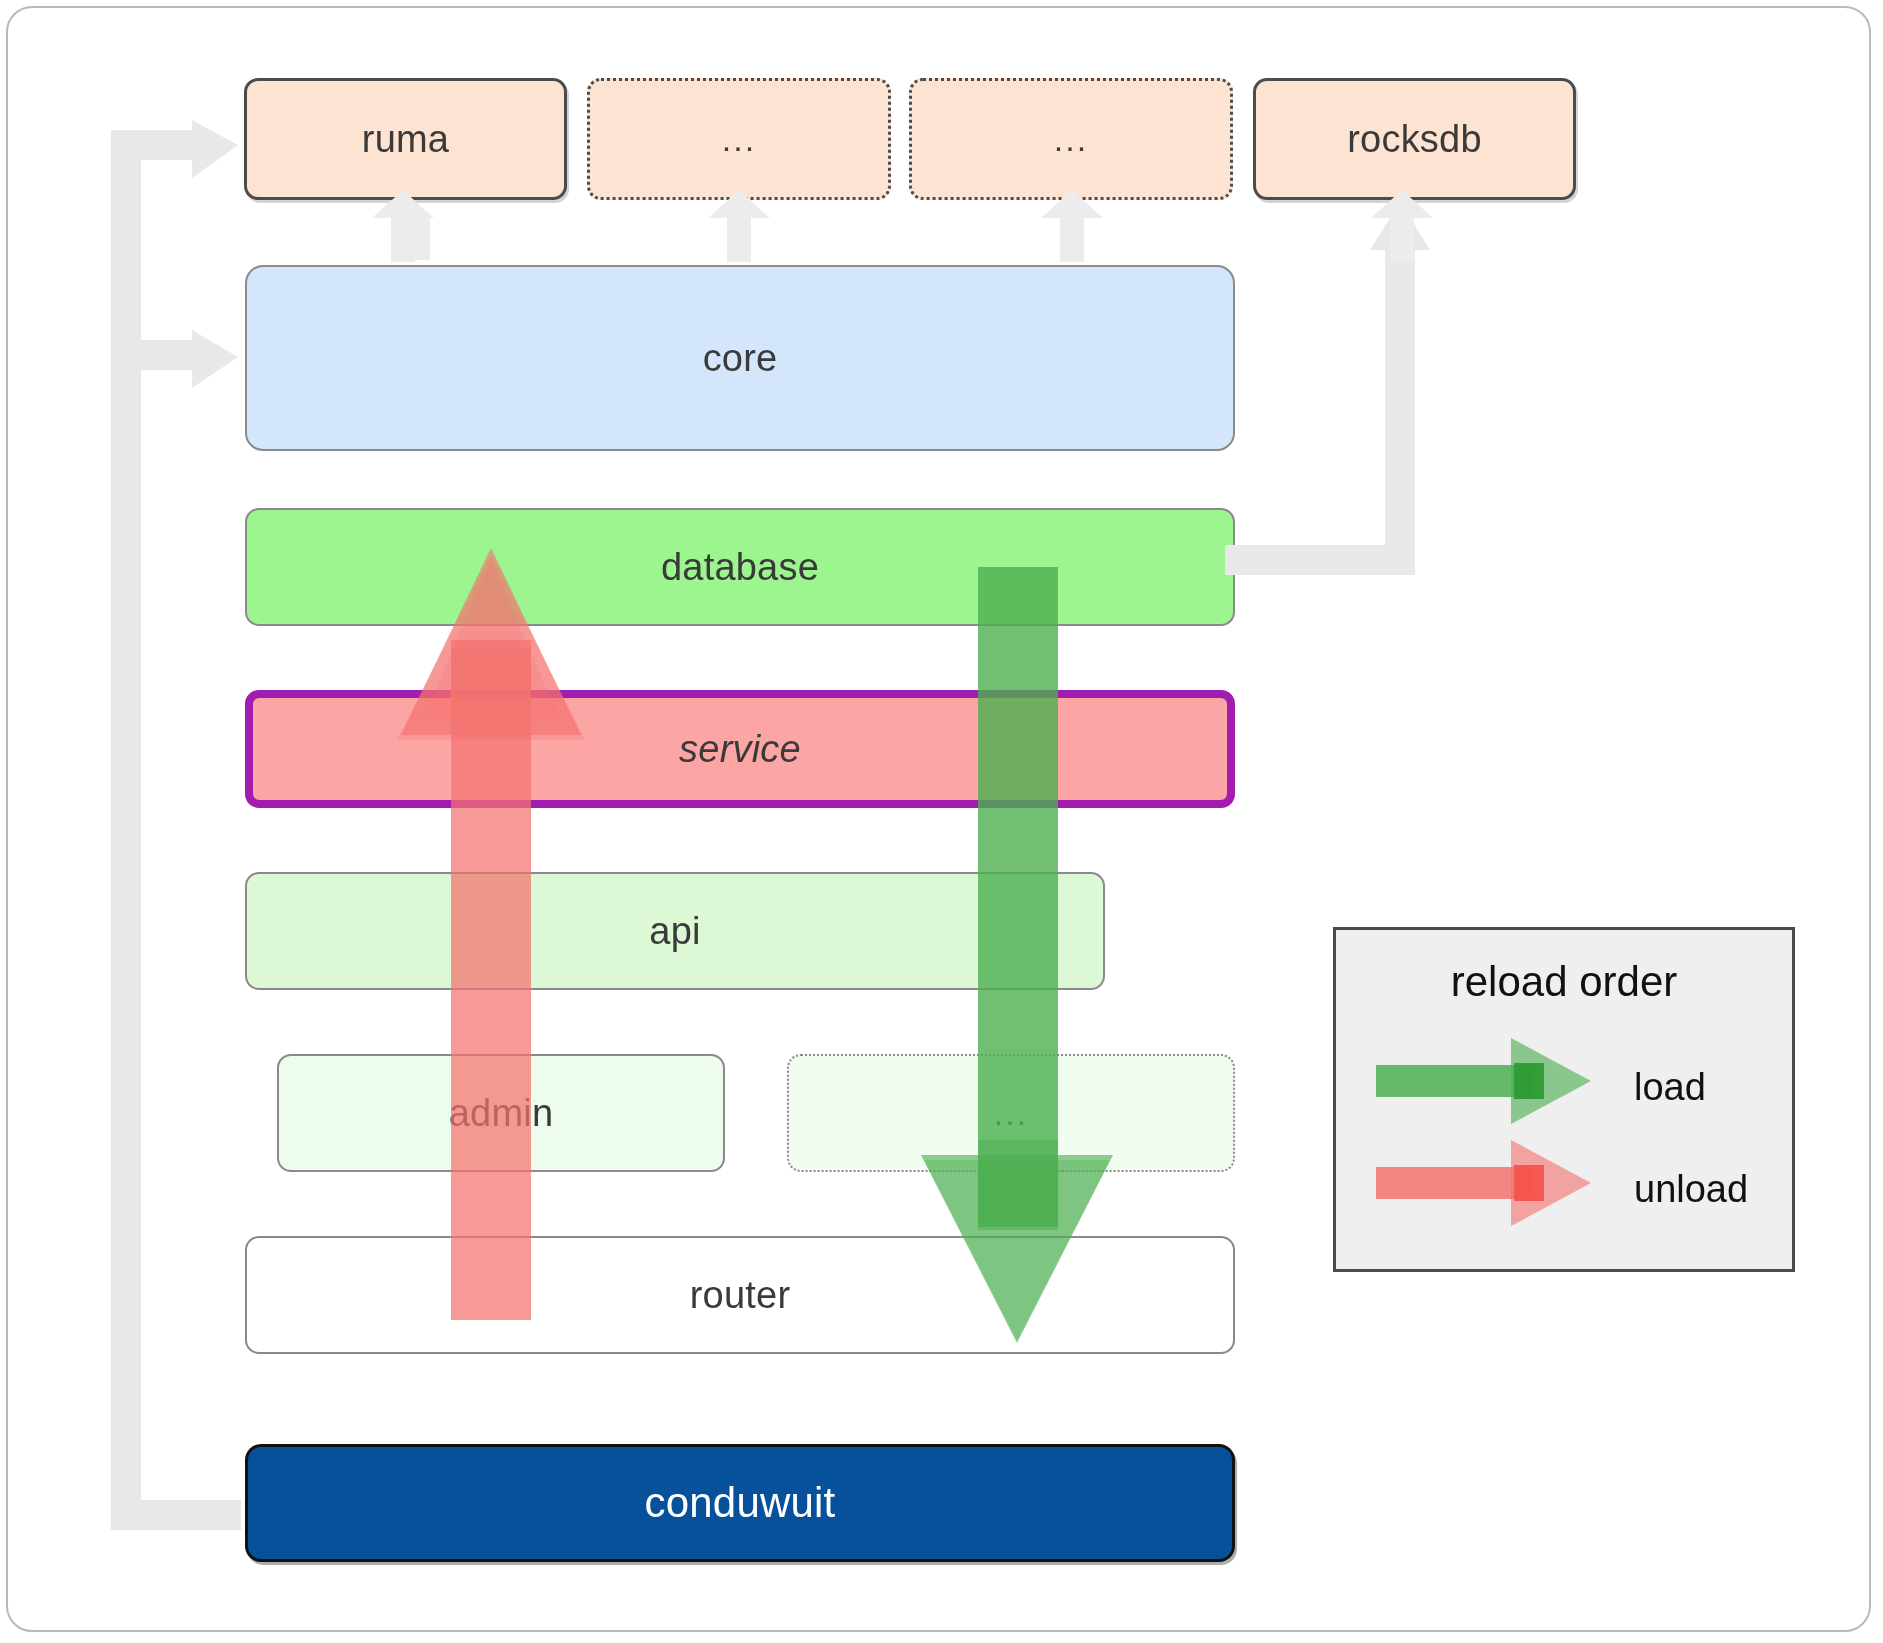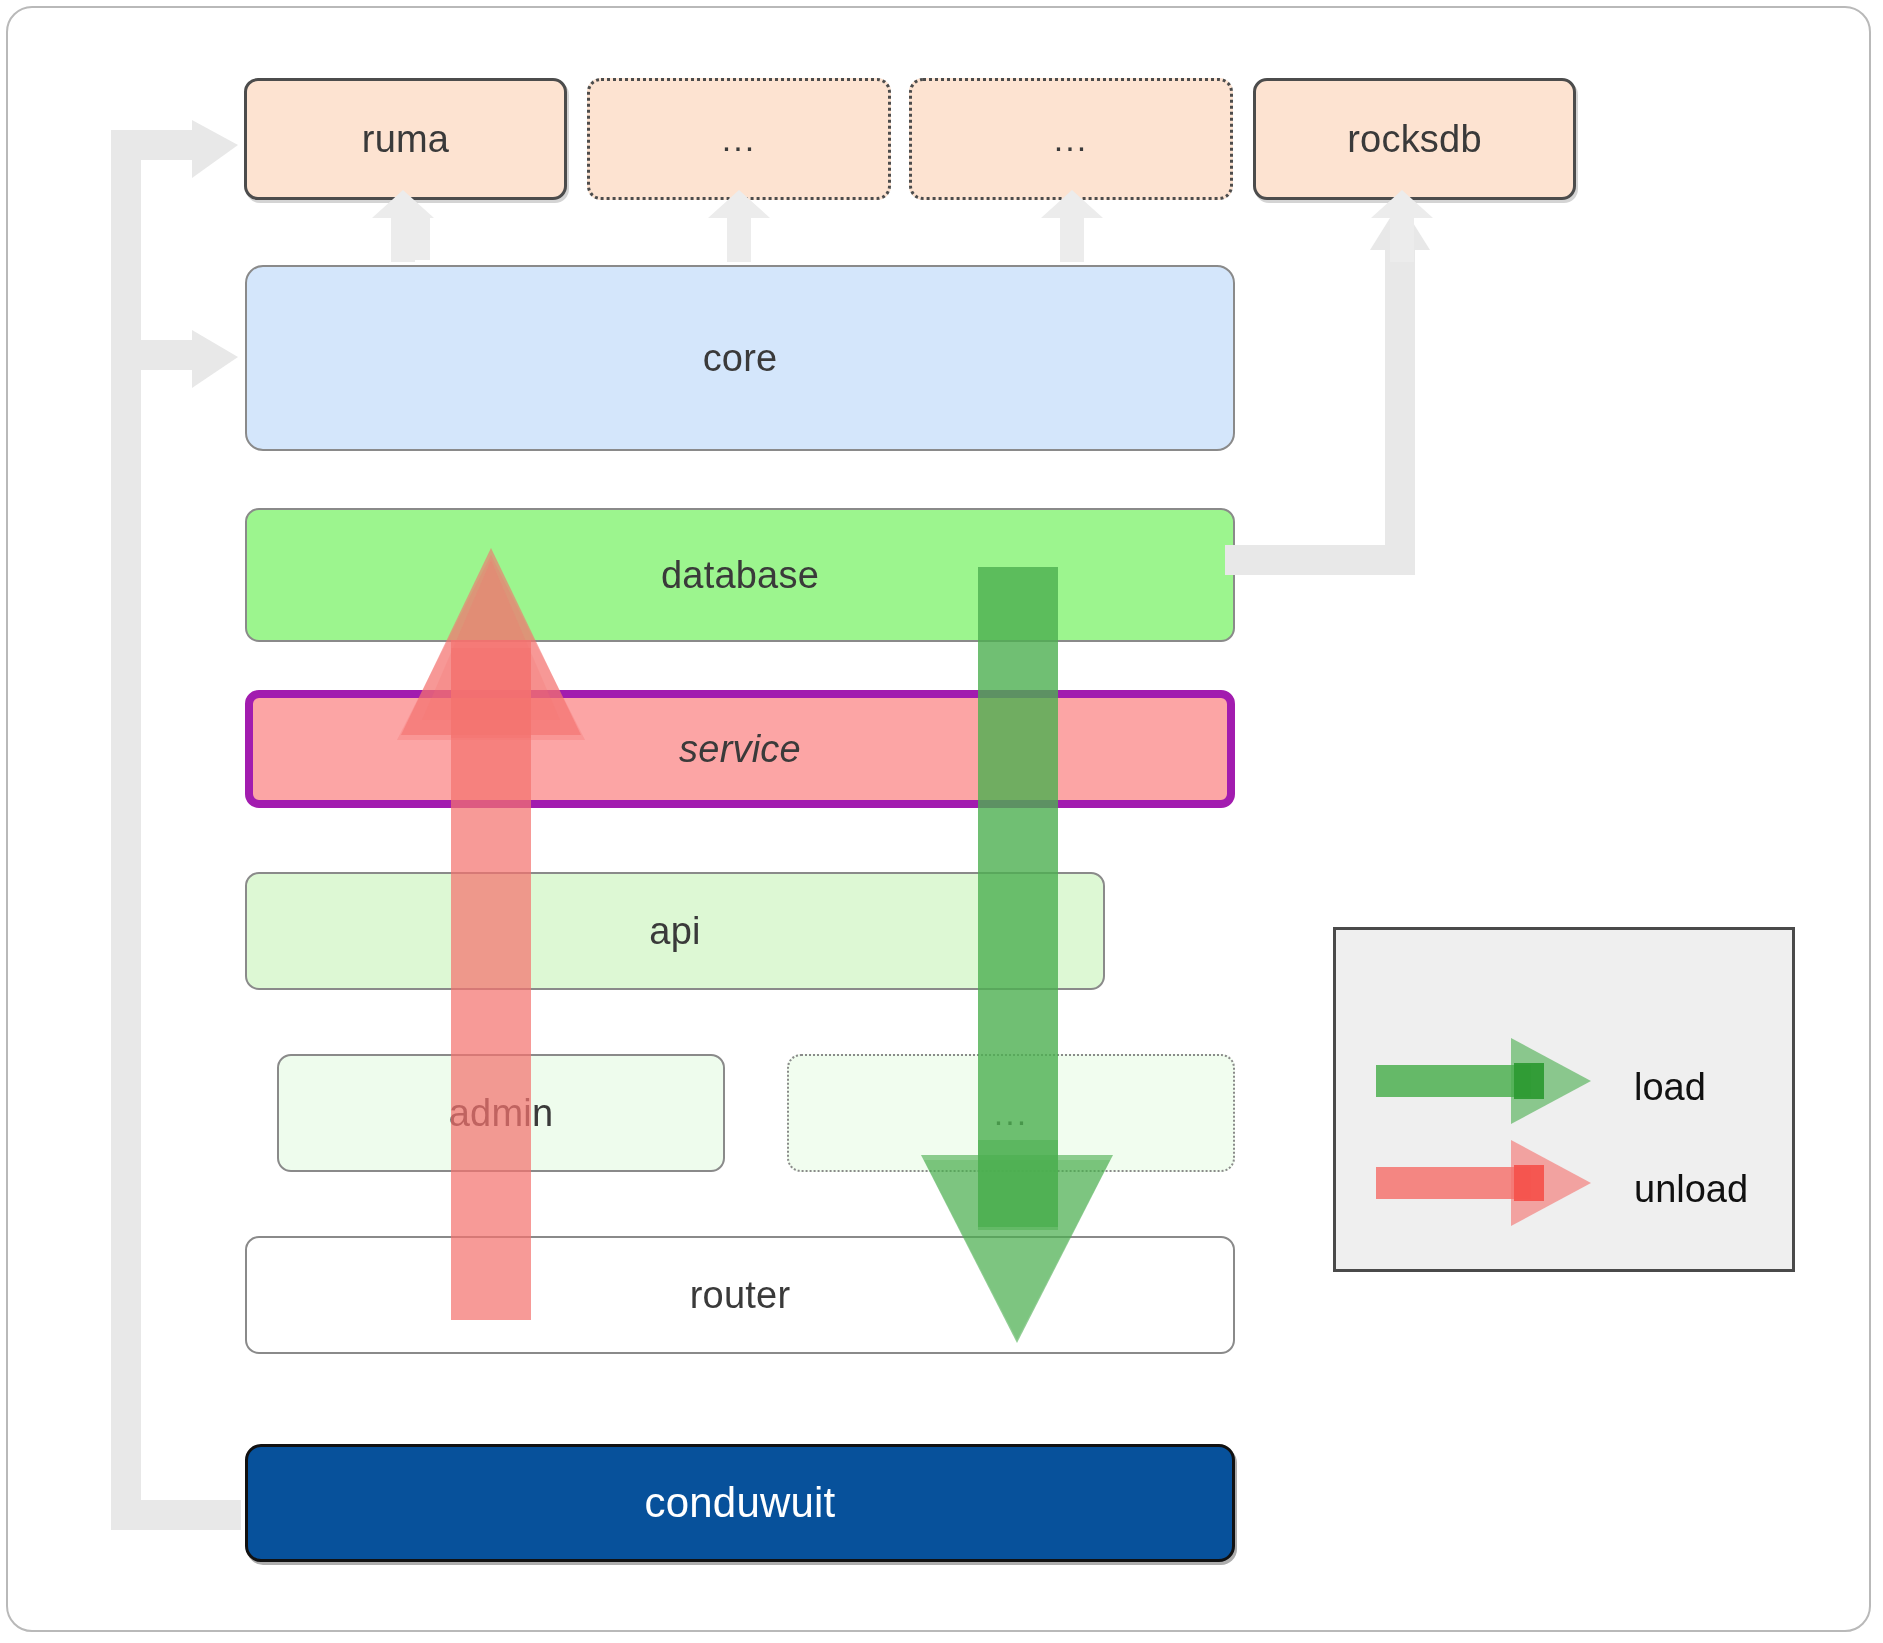--- a/index.html
+++ b/index.html
@@ -184,21 +184,21 @@
     </div>
 
     <div class="node peach" style="left:1253px; top:78px; width:323px; height:122px;">
       <span>rocksdb</span>
     </div>
 
     <div class="node core" style="left:245px; top:265px; width:990px; height:186px;">
       <span>core</span>
     </div>
 
-    <div class="node g1" style="left:245px; top:508px; width:990px; height:134px;">
+    <div class="node g1" style="left:245px; top:508px; width:990px; height:118px;">
       <span>database</span>
     </div>
 
     <div class="node g2" style="left:245px; top:690px; width:990px; height:118px;">
       <span>service</span>
     </div>
 
     <div class="node g3" style="left:245px; top:872px; width:860px; height:118px;">
       <span>api</span>
     </div>
@@ -236,20 +236,21 @@
 
     <g>
       <rect x="978" y="567" width="80" height="660" fill="#4caf50" opacity="0.80"></rect>
       <polygon points="1017,1343 1113,1155 921,1155" fill="#4caf50" opacity="0.62"></polygon>
       <rect x="978" y="1140" width="80" height="90" fill="#4caf50" opacity="0.50"></rect>
       <polygon points="1017,1340 1110,1160 924,1160" fill="#4caf50" opacity="0.28"></polygon>
     </g>
   </svg>
 
   <div class="legend">
+    <div class="legend-title">reload order</div>
 
     <svg width="462" height="345" style="position:absolute; left:0; top:0;">
 
       <g>
         <rect x="40" y="135" width="155" height="32" fill="#4caf50" opacity="0.85"></rect>
         <polygon points="255,151 175,194 175,108" fill="#4caf50" opacity="0.62"></polygon>
         <rect x="178" y="133" width="30" height="36" fill="#2e9b34" opacity="0.95"></rect>
       </g>
 
       <g>

